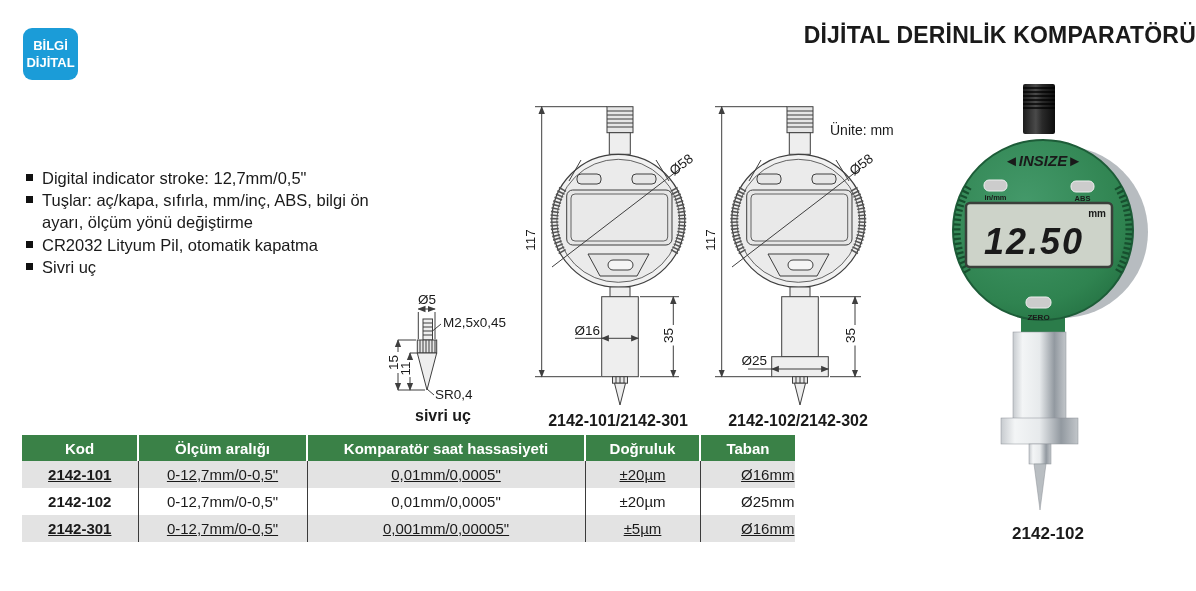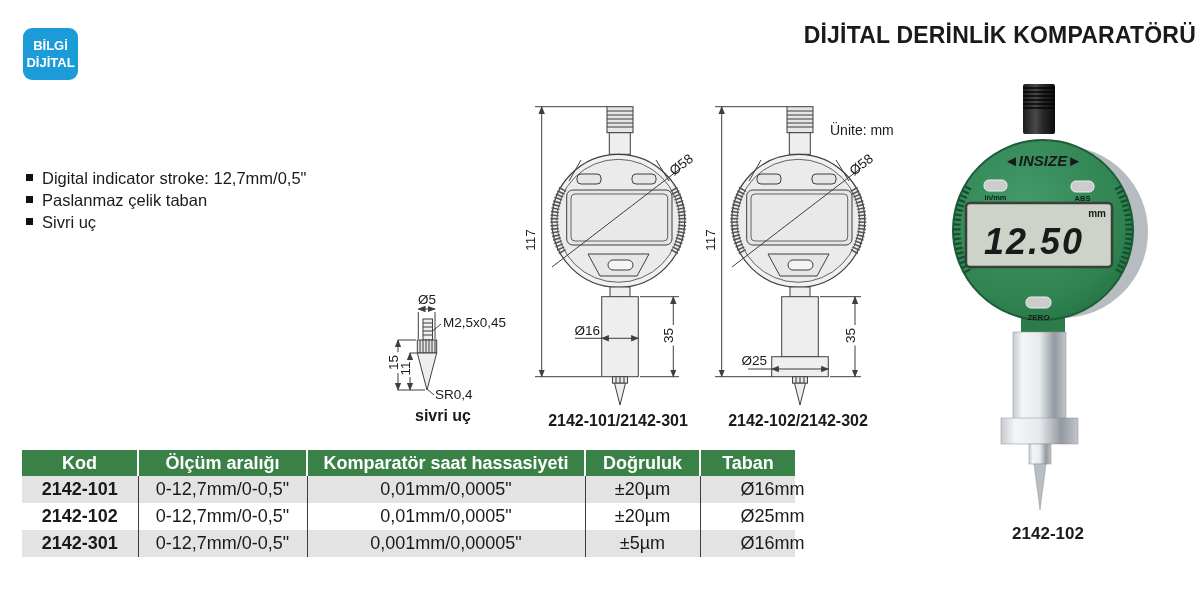--- a/index.html
+++ b/index.html
@@ -26,47 +26,48 @@
   svg text{font-family:"Liberation Sans",sans-serif;fill:#1a1a1a;}
   .dim{font-size:13.5px;}
   .cap{font-size:16px;font-weight:bold;}
   .tline{stroke:#3f3f3f;stroke-width:1;fill:none;}
   .part{fill:#eeeeee;stroke:#3f3f3f;stroke-width:1;}
   .part2{fill:#e6e6e6;stroke:#3f3f3f;stroke-width:1;}
 
   .product-caption{position:absolute;left:948px;top:524px;width:200px;text-align:center;
                    font-size:17px;font-weight:bold;}
 
-  .spec-table{position:absolute;left:22px;top:450px;width:773px;border-collapse:collapse;
-              table-layout:fixed;font-size:18px;}
+  .spec-table{position:absolute;left:22px;top:435px;width:773px;border-collapse:collapse;
+              table-layout:fixed;font-size:15px;}
   .spec-table th{background:#3a8147;color:#fff;height:26px;font-weight:bold;
                  border-right:2px solid #fff;padding:0;}
   .spec-table th:last-child{border-right:none;margin-top:9px;}
   .spec-table td{height:27px;text-align:center;border-right:1px solid #3b3b3b;padding:0;background:#fff;}
   .spec-table td:last-child{border-right:none;padding-left:40px;}
-  .spec-table tr.alt td{background:#e3e3e3;}
+  .spec-table tr.alt td{background:#e3e3e3;text-decoration:underline;}
   .spec-table td.kod{font-weight:bold;}
 </style>
 </head>
 <body>
 
 <div class="page">
 
   <div class="badge">
     <div>BİLGİ</div>
     <div>DİJİTAL</div>
   </div>
 
   <div class="title">DİJİTAL DERİNLİK KOMPARATÖRÜ</div>
 
   <div class="unit-note">Ünite: mm</div>
 
   <ul class="specs">
     <li>Digital indicator stroke: 12,7mm/0,5"</li>
-    <li>Paslanmaz çelik taban</li>
+    <li>Tuşlar: aç/kapa, sıfırla, mm/inç, ABS, bilgi ön ayarı, ölçüm yönü değiştirme</li>
+    <li>CR2032 Lityum Pil, otomatik kapatma</li>
     <li>Sivri uç</li>
   </ul>
 
   <svg class="drawings" width="520" height="352" viewBox="0 0 520 352">
     <defs>
       <marker id="arr" viewBox="0 0 10 10" refX="9" refY="5" markerWidth="8" markerHeight="8" orient="auto-start-reverse">
           <path d="M0,1 L10,5 L0,9 z" fill="#3f3f3f"></path>
         </marker>
     </defs>
 

